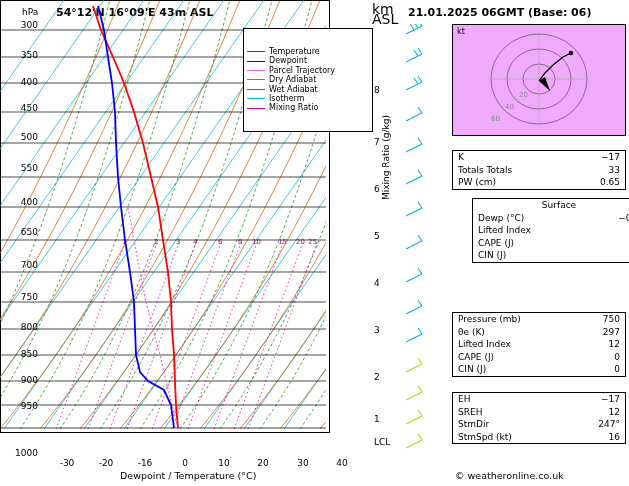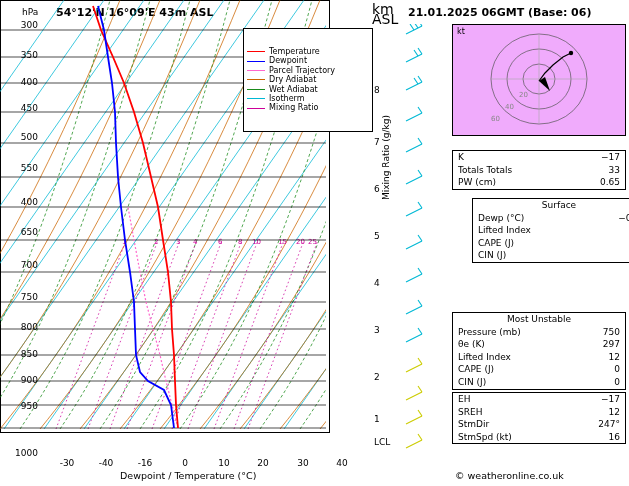--- a/index.html
+++ b/index.html
@@ -230,21 +230,21 @@
 <div class="ylab" style="top:227px">650</div>
 <div class="ylab" style="top:260px">700</div>
 <div class="ylab" style="top:292px">750</div>
 <div class="ylab" style="top:322px">800</div>
 <div class="ylab" style="top:349px">850</div>
 <div class="ylab" style="top:375px">900</div>
 <div class="ylab" style="top:401px">950</div>
 <div class="ylab" style="top:448px">1000</div>
 
 <div class="xlab" style="left:52px">-30</div>
-<div class="xlab" style="left:91px">-40</div>
+<div class="xlab" style="left:91px">-20</div>
 <div class="xlab" style="left:130px">-16</div>
 <div class="xlab" style="left:170px">0</div>
 <div class="xlab" style="left:209px">10</div>
 <div class="xlab" style="left:248px">20</div>
 <div class="xlab" style="left:288px">30</div>
 <div class="xlab" style="left:327px">40</div>
 <div class="abs" id="xaxis-title">Dewpoint / Temperature (°C)</div>
 
 <div class="kmlab" style="top:85px">8</div>
 <div class="kmlab" style="top:137px">7</div>
@@ -380,21 +380,20 @@
     <span>CAPE (J)</span>
     <span>0</span>
   </div>
   <div class="line">
     <span>CIN (J)</span>
     <span>0</span>
   </div>
 </div>
 
 <div class="tbl" id="tbl3">
-  <div class="hdr first">Most Unstable</div>
   <div class="line">
     <span>Pressure (mb)</span>
     <span>750</span>
   </div>
   <div class="line">
     <span>θe (K)</span>
     <span>297</span>
   </div>
   <div class="line">
     <span>Lifted Index</span>

